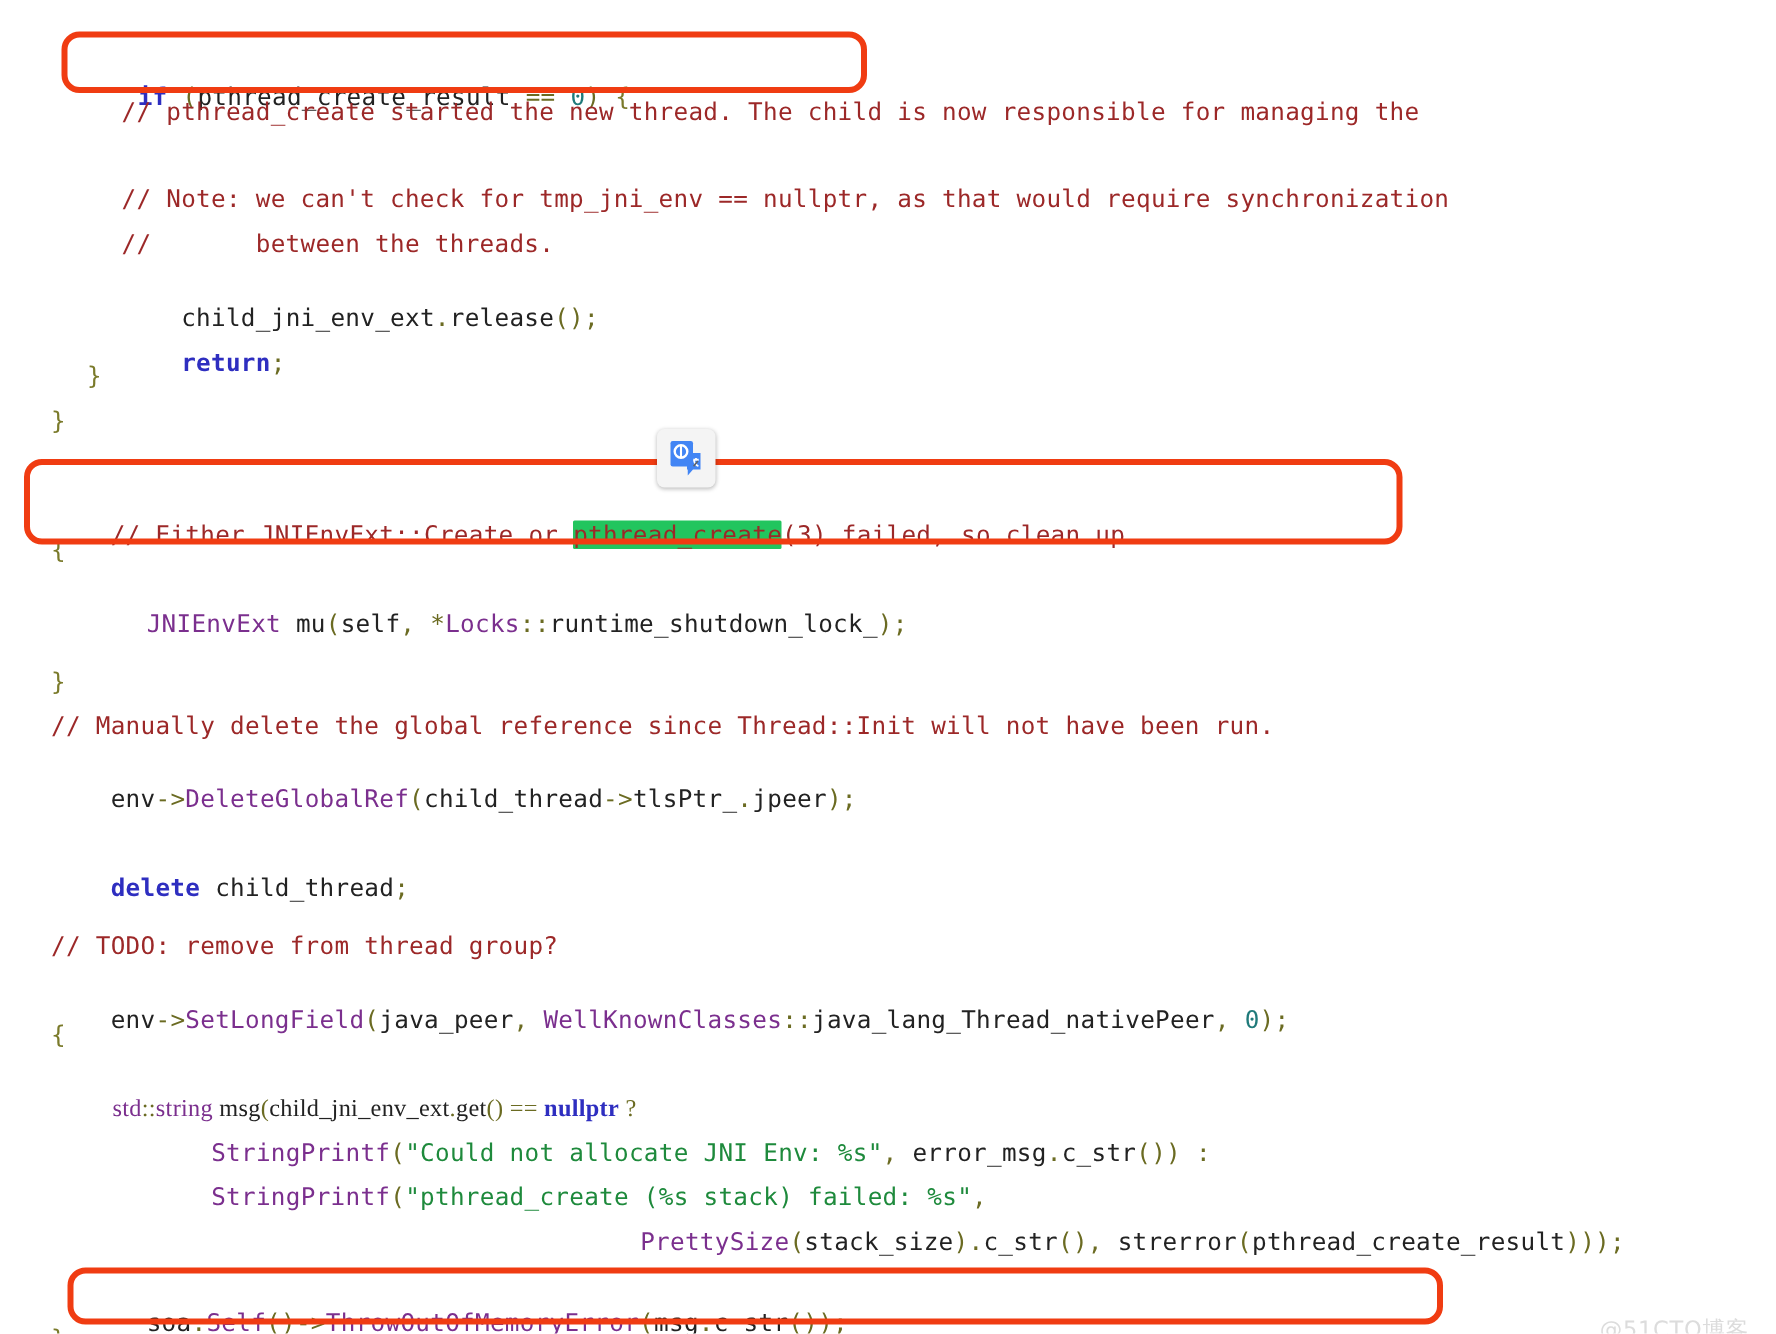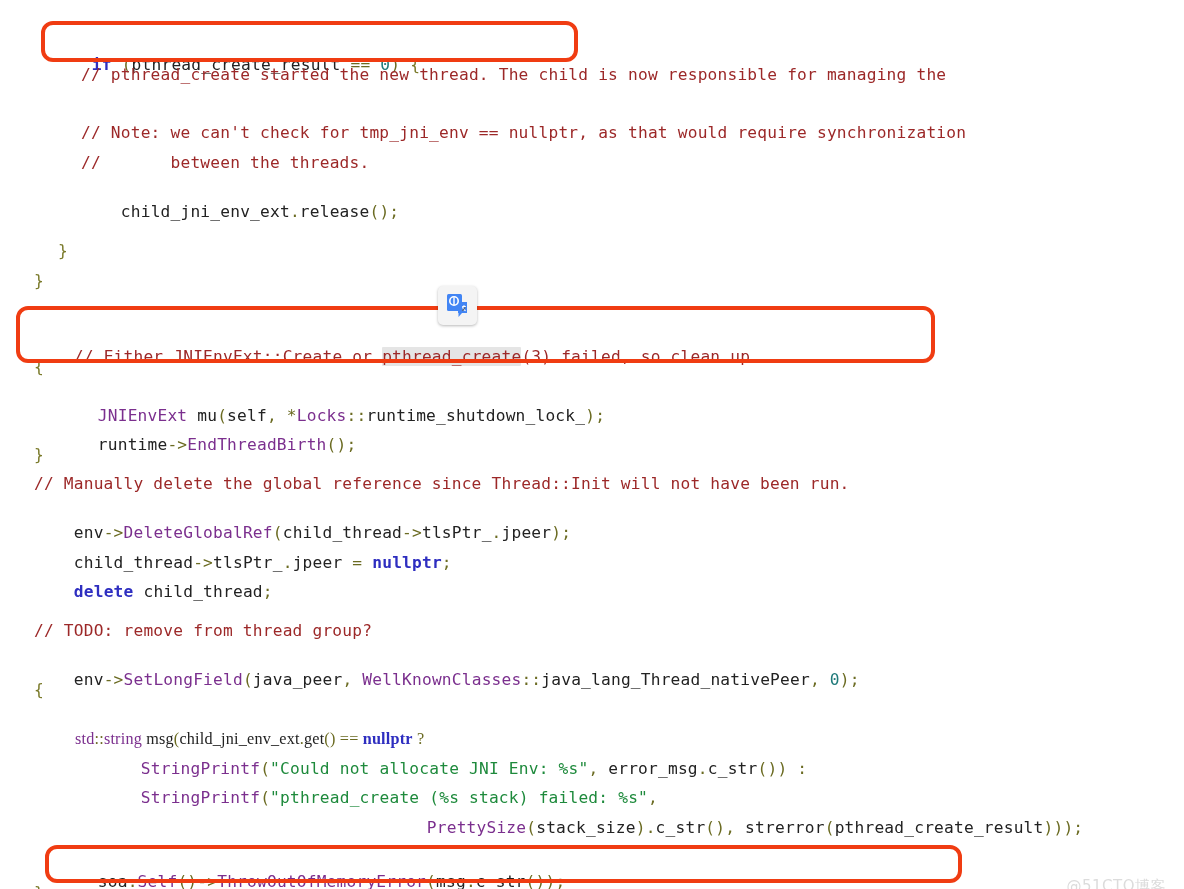--- a/index.html
+++ b/index.html
@@ -41,21 +41,21 @@
   .t-comment  { color: #9c2828; }
   .t-type     { color: #7b2f8e; }
   .t-func     { color: #7b2f8e; }
   .t-string   { color: #1e8a3c; }
   .t-number   { color: #1f7a7a; }
   .t-punct    { color: #6b6b22; }
   .t-op       { color: #6b6b22; }
   .t-brace    { color: #7a7a2a; }
 
   .sel {
-    background: #e5e5e5;
+    background: #22c55e;
     border-radius: 1px;
   }
 
   
   .annot-box {
     position: absolute;
     border: 4px solid #f03c12;
     border-radius: 12px;
     background: transparent;
     box-sizing: border-box;
@@ -97,50 +97,47 @@
 
 
   <div class="code-line t-comment" style="top:106px; left:81px;">// Note: we can't check for tmp_jni_env == nullptr, as that would require synchronization</div>
 
   <div class="code-line t-comment" style="top:136px; left:81px;">//       between the threads.</div>
 
   <div class="code-line" style="top:165px; left:81px;">
     <span class="t-plain">child_jni_env_ext</span><span class="t-punct">.</span><span class="t-plain">release</span><span class="t-punct">();</span>
   </div>
 
+  <div class="code-line" style="top:195px; left:81px;">
+    <span class="t-keyword">return</span><span class="t-punct">;</span>
+  </div>
 
   <div class="code-line t-brace" style="top:224px; left:58px;">}</div>
 
   <div class="code-line t-brace" style="top:254px; left:34px;">}</div>
 
   <div class="code-line" style="top:310px; left:34px;">
     <span class="t-comment">// Either JNIEnvExt::Create or </span><span class="t-comment sel">pthread_create</span><span class="t-comment">(3) failed, so clean up.</span>
   </div>
 
   <div class="code-line t-brace" style="top:340px; left:34px;">{</div>
 
   <div class="code-line" style="top:369px; left:58px;">
     <span class="t-type">JNIEnvExt</span><span class="t-plain"> mu</span><span class="t-punct">(</span><span class="t-plain">self</span><span class="t-punct">,</span><span class="t-plain"> </span><span class="t-op">*</span><span class="t-type">Locks</span><span class="t-punct">::</span><span class="t-plain">runtime_shutdown_lock_</span><span class="t-punct">);</span>
   </div>
 
-  <div class="code-line" style="top:398px; left:58px;">
-    <span class="t-plain">runtime</span><span class="t-op">-&gt;</span><span class="t-func">EndThreadBirth</span><span class="t-punct">();</span>
-  </div>
 
   <div class="code-line t-brace" style="top:428px; left:34px;">}</div>
 
   <div class="code-line t-comment" style="top:457px; left:34px;">// Manually delete the global reference since Thread::Init will not have been run.</div>
 
   <div class="code-line" style="top:486px; left:34px;">
     <span class="t-plain">env</span><span class="t-op">-&gt;</span><span class="t-func">DeleteGlobalRef</span><span class="t-punct">(</span><span class="t-plain">child_thread</span><span class="t-op">-&gt;</span><span class="t-plain">tlsPtr_</span><span class="t-punct">.</span><span class="t-plain">jpeer</span><span class="t-punct">);</span>
   </div>
 
-  <div class="code-line" style="top:516px; left:34px;">
-    <span class="t-plain">child_thread</span><span class="t-op">-&gt;</span><span class="t-plain">tlsPtr_</span><span class="t-punct">.</span><span class="t-plain">jpeer</span><span class="t-plain"> </span><span class="t-op">=</span><span class="t-plain"> </span><span class="t-keyword">nullptr</span><span class="t-punct">;</span>
-  </div>
 
   <div class="code-line" style="top:545px; left:34px;">
     <span class="t-keyword">delete</span><span class="t-plain"> child_thread</span><span class="t-punct">;</span>
   </div>
 
 
   <div class="code-line t-comment" style="top:604px; left:34px;">// TODO: remove from thread group?</div>
 
   <div class="code-line" style="top:633px; left:34px;">
     <span class="t-plain">env</span><span class="t-op">-&gt;</span><span class="t-func">SetLongField</span><span class="t-punct">(</span><span class="t-plain">java_peer</span><span class="t-punct">,</span><span class="t-plain"> </span><span class="t-type">WellKnownClasses</span><span class="t-punct">::</span><span class="t-plain">java_lang_Thread_nativePeer</span><span class="t-punct">,</span><span class="t-plain"> </span><span class="t-number">0</span><span class="t-punct">);</span>

